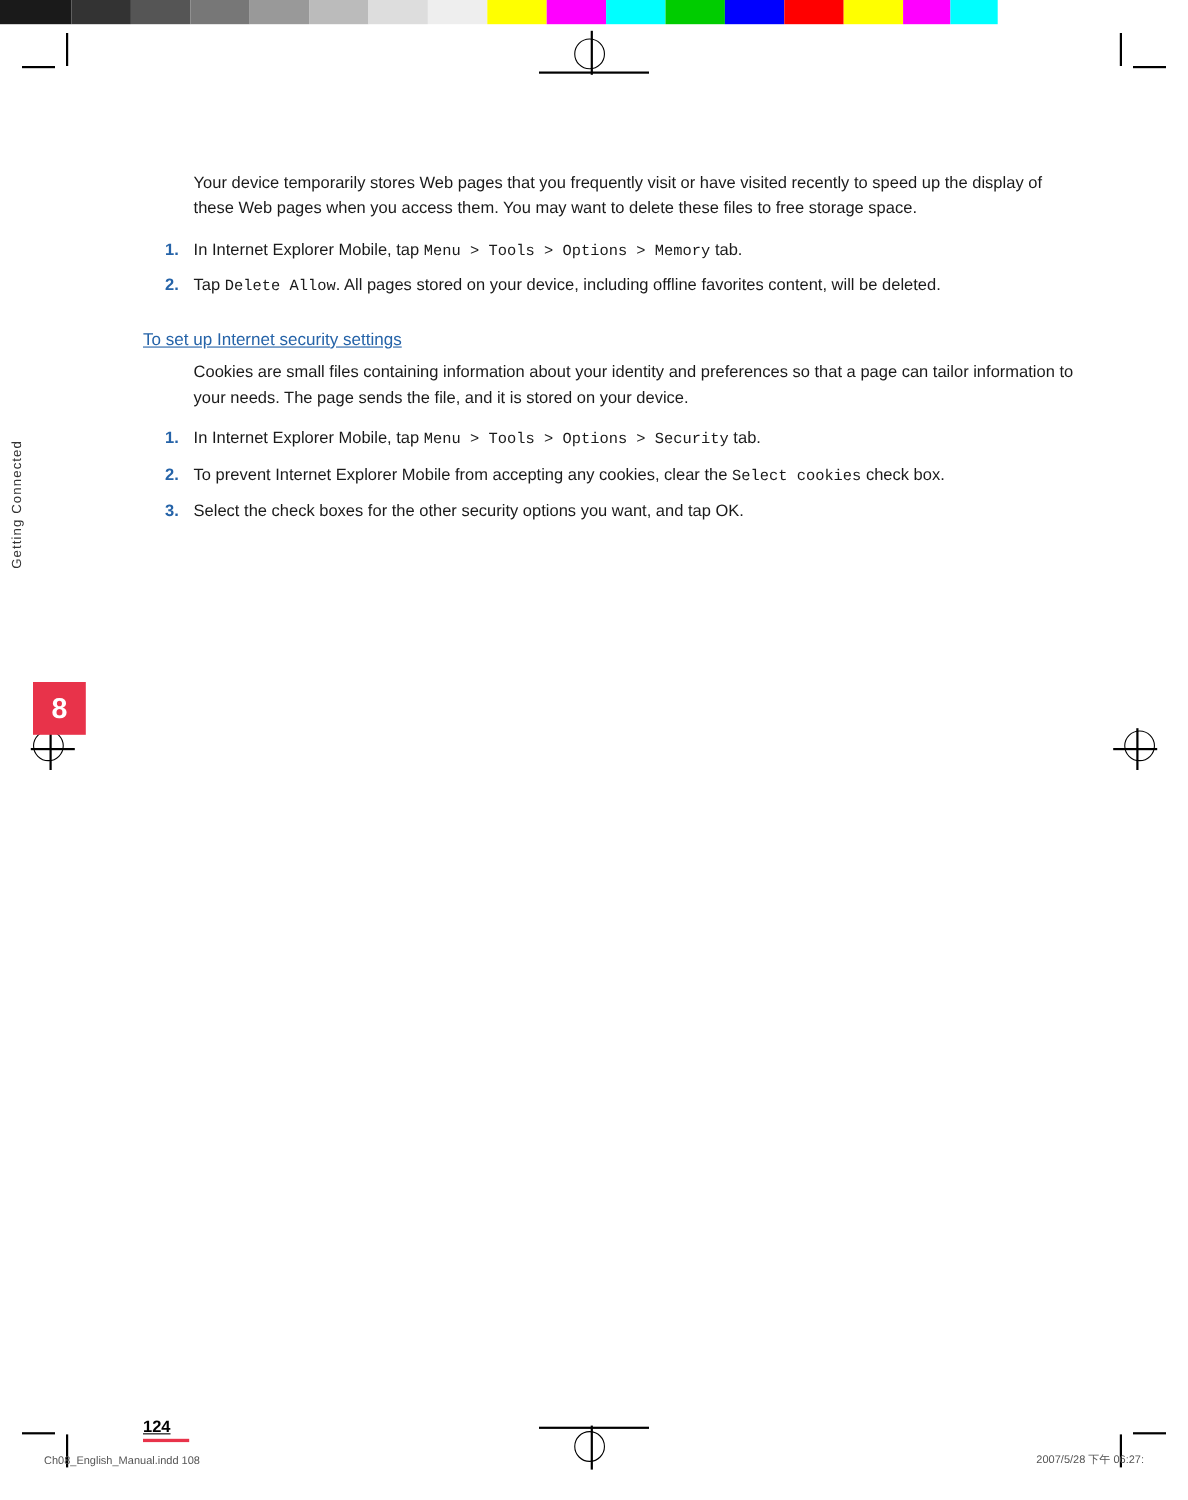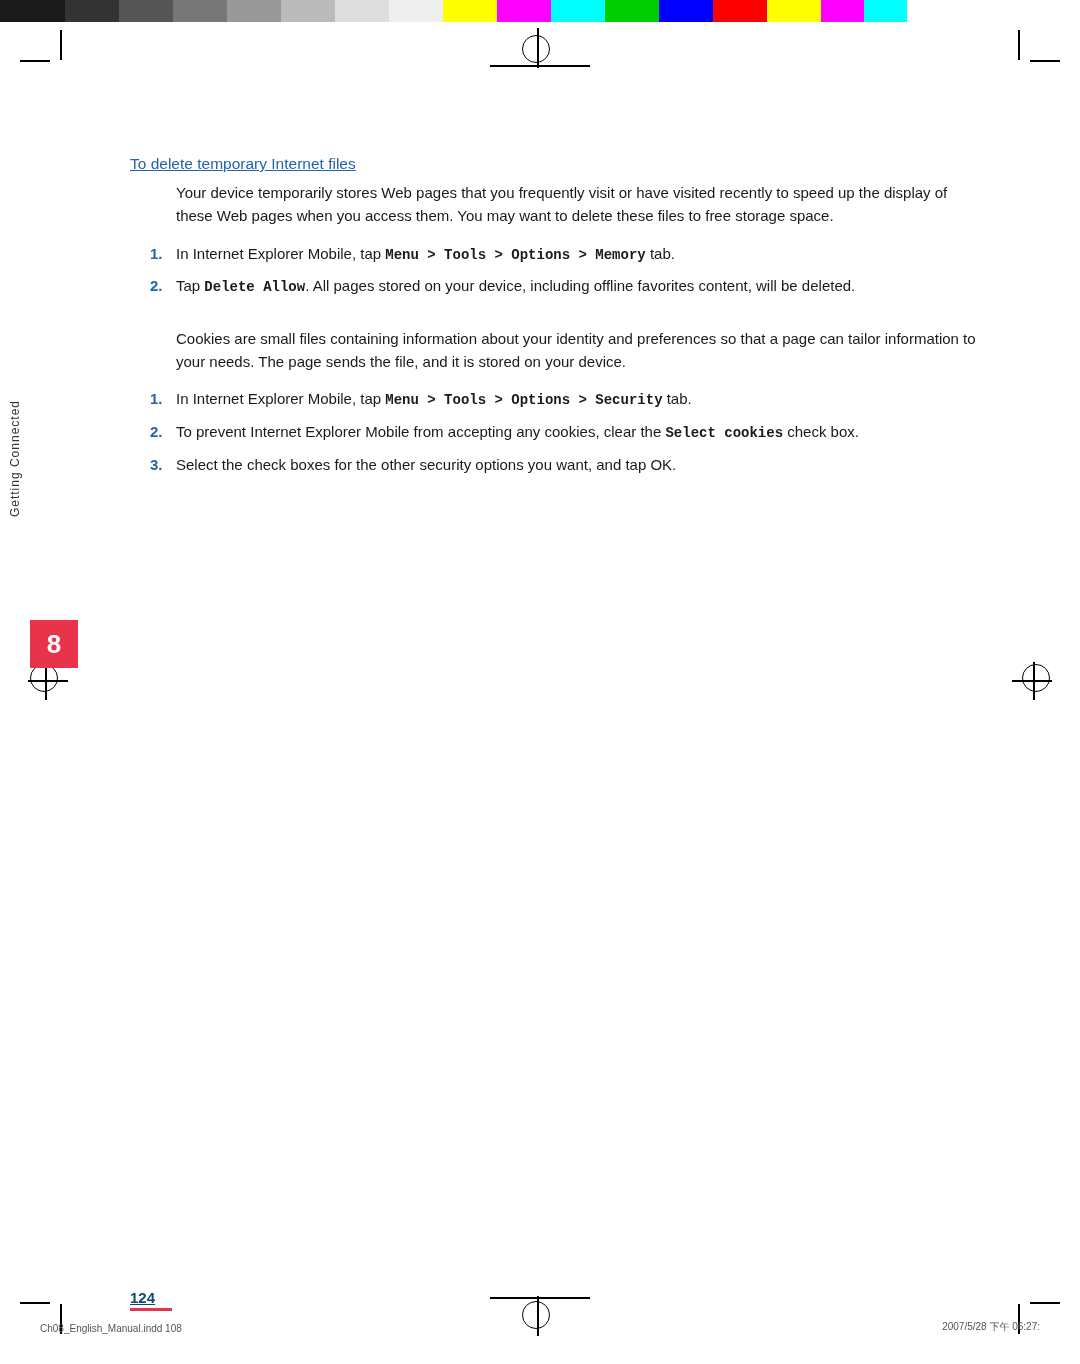--- a/index.html
+++ b/index.html
@@ -174,35 +174,34 @@
       margin-right: 4px;
     }
 
     .list-text {
       flex: 1;
     }
 
     .mono {
       font-family: 'Courier New', Courier, monospace;
       font-size: 14px;
-      font-weight: bold;
     }
 
     .section-block {
       margin-bottom: 28px;
     }
 
     
     .page-number {
       position: absolute;
       bottom: 58px;
       left: 130px;
       font-size: 15px;
       font-weight: bold;
-      color: #0c4a6e;
+      color: #000000;
       text-decoration: underline;
     }
 
     .page-number-line {
       position: absolute;
       bottom: 53px;
       left: 130px;
       width: 42px;
       height: 3px;
       background: #e8334a;
@@ -276,39 +275,39 @@
 
 <div class="chapter-tab">
   <span class="chapter-number">8</span>
 </div>
 
 <div class="vertical-text">Getting Connected</div>
 
 <div class="main-content">
 
   <div class="section-block">
-    <div class="section-heading">To delete temporary Internet files</div>
     <p class="section-body">Your device temporarily stores Web pages that you frequently visit or have visited recently to speed up the display of these Web pages when you access them. You may want to delete these files to free storage space.</p>
     <ol class="numbered-list">
       <li>
         <span class="list-number">1.</span>
         <span class="list-text">
           In Internet Explorer Mobile, tap <span class="mono">Menu &gt; Tools &gt; Options &gt; Memory</span> tab.
         </span>
       </li>
       <li>
         <span class="list-number">2.</span>
         <span class="list-text">
           Tap <span class="mono">Delete Allow</span>. All pages stored on your device, including offline favorites content, will be deleted.
         </span>
       </li>
     </ol>
   </div>
 
   <div class="section-block">
+    <div class="section-heading">To set up Internet security settings</div>
     <p class="section-body">Cookies are small files containing information about your identity and preferences so that a page can tailor information to your needs. The page sends the file, and it is stored on your device.</p>
     <ol class="numbered-list">
       <li>
         <span class="list-number">1.</span>
         <span class="list-text">
           In Internet Explorer Mobile, tap <span class="mono">Menu &gt; Tools &gt; Options &gt; Security</span> tab.
         </span>
       </li>
       <li>
         <span class="list-number">2.</span>

